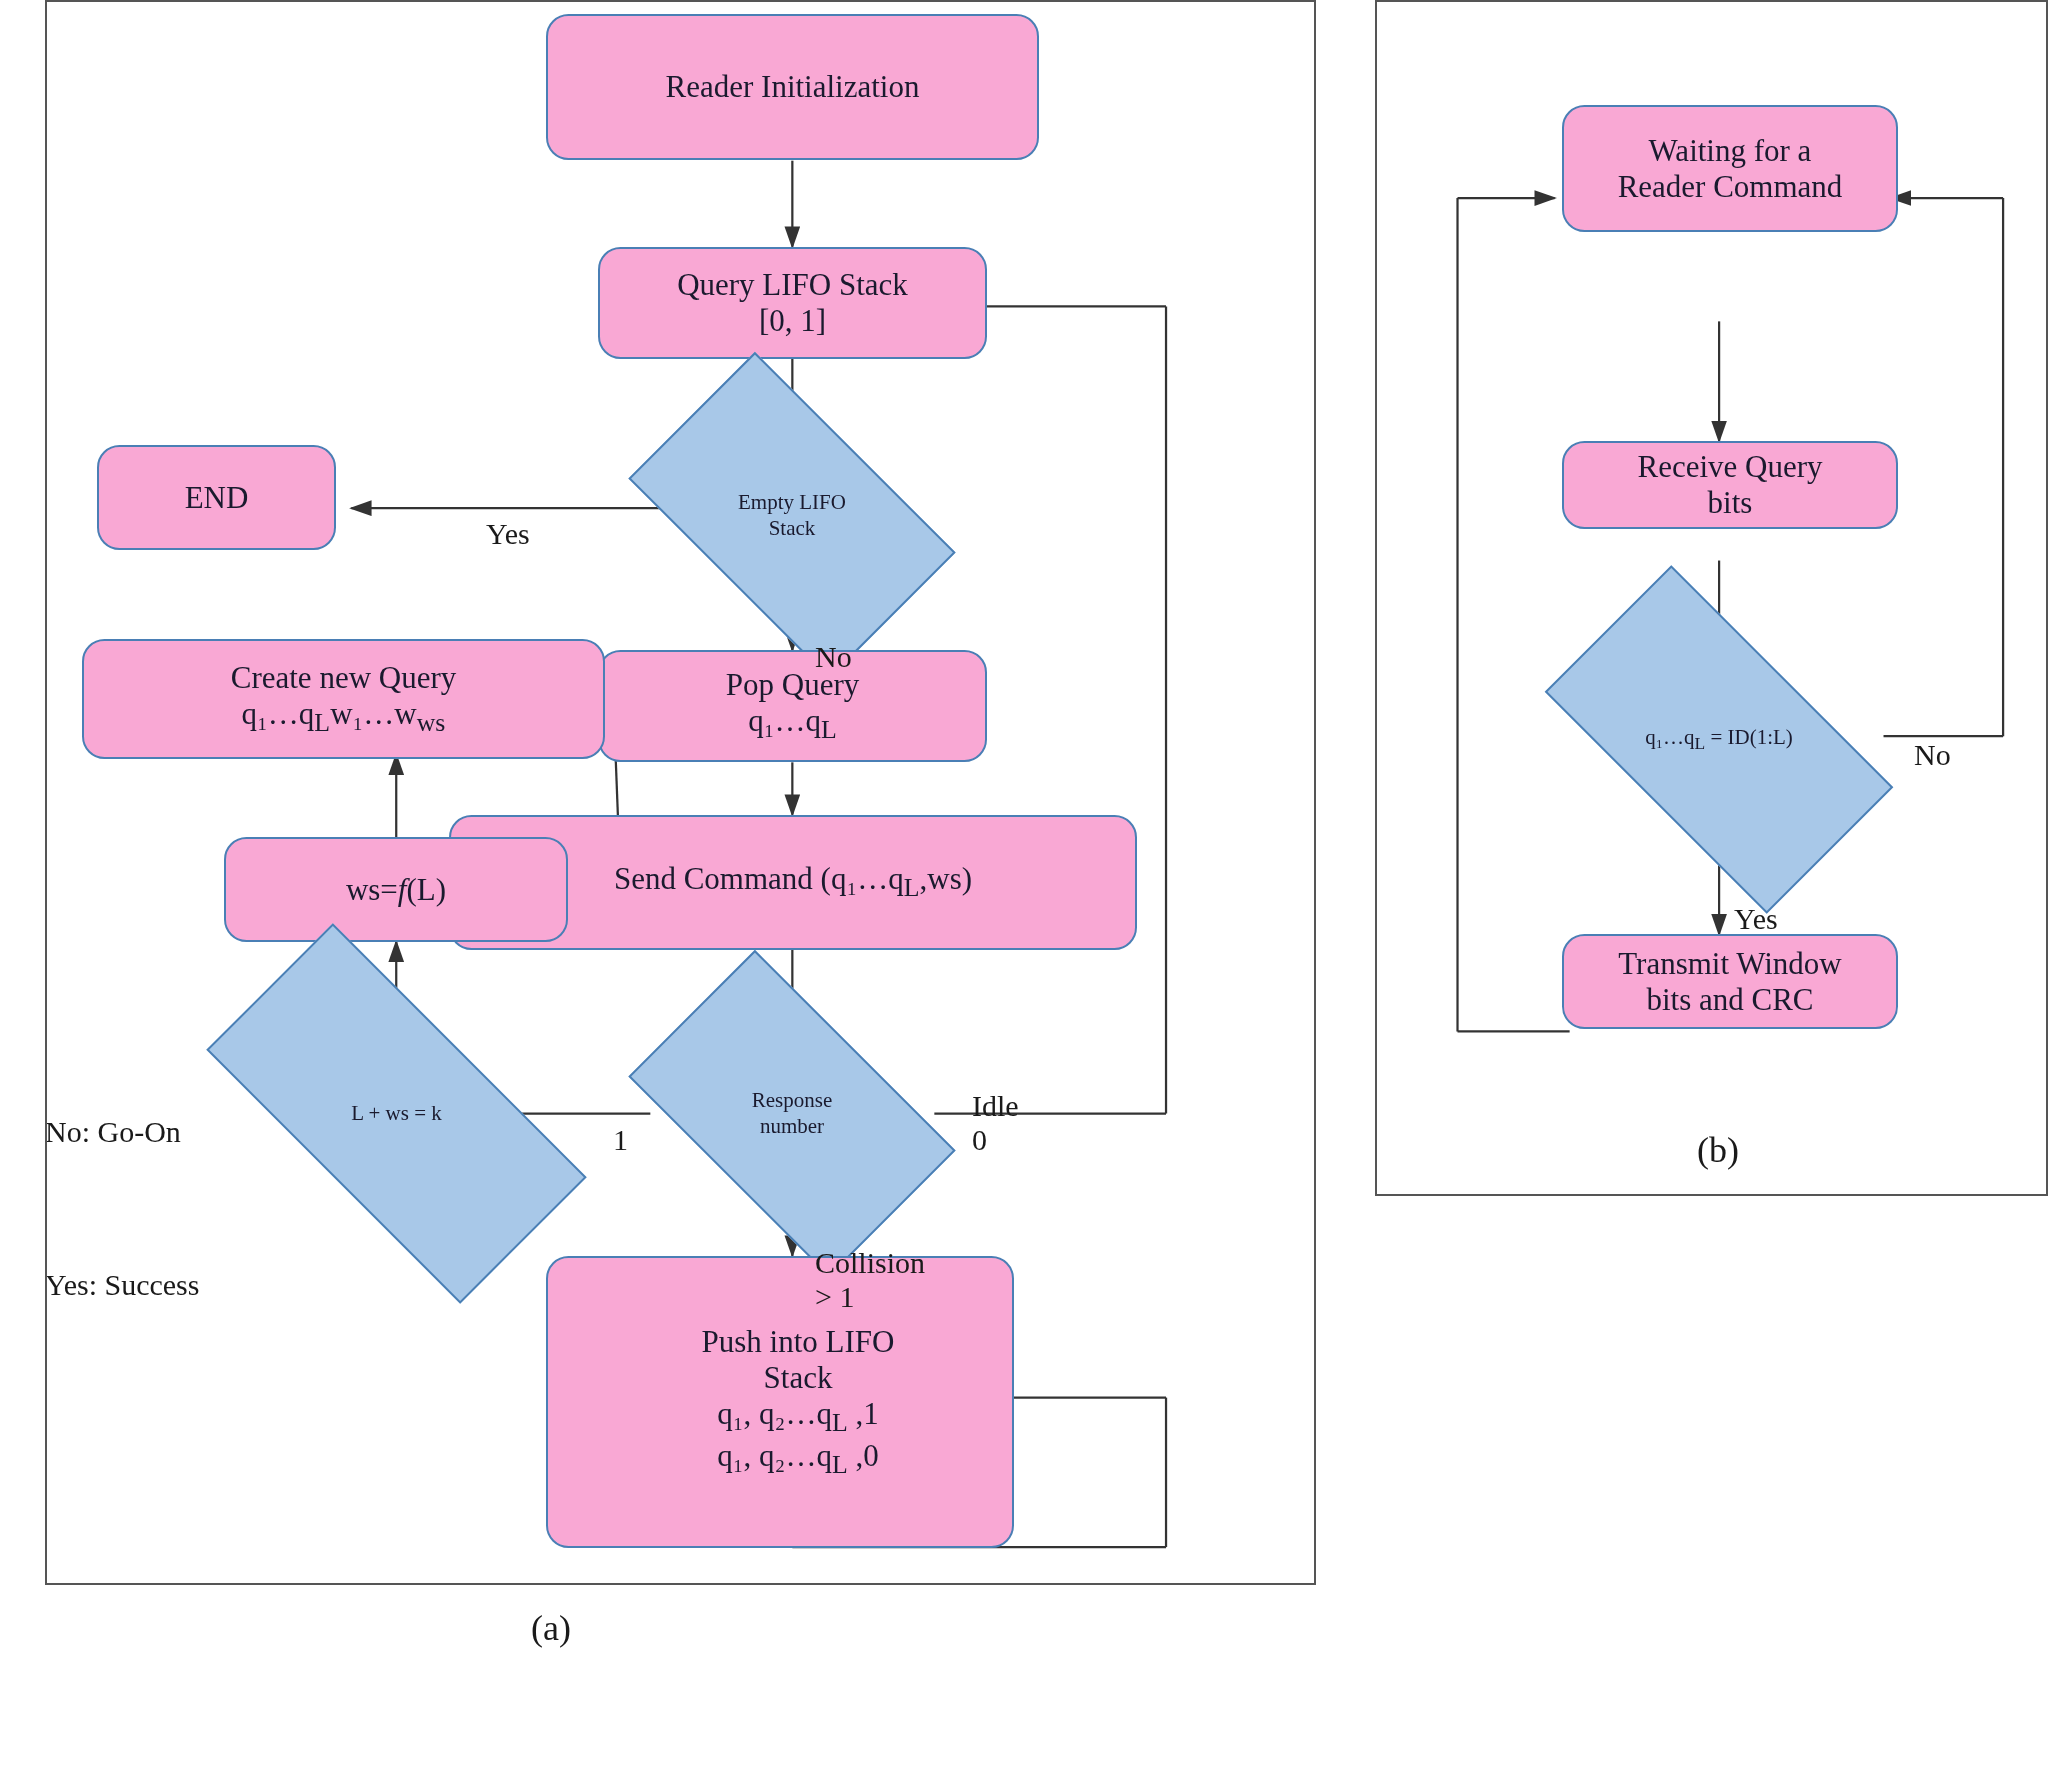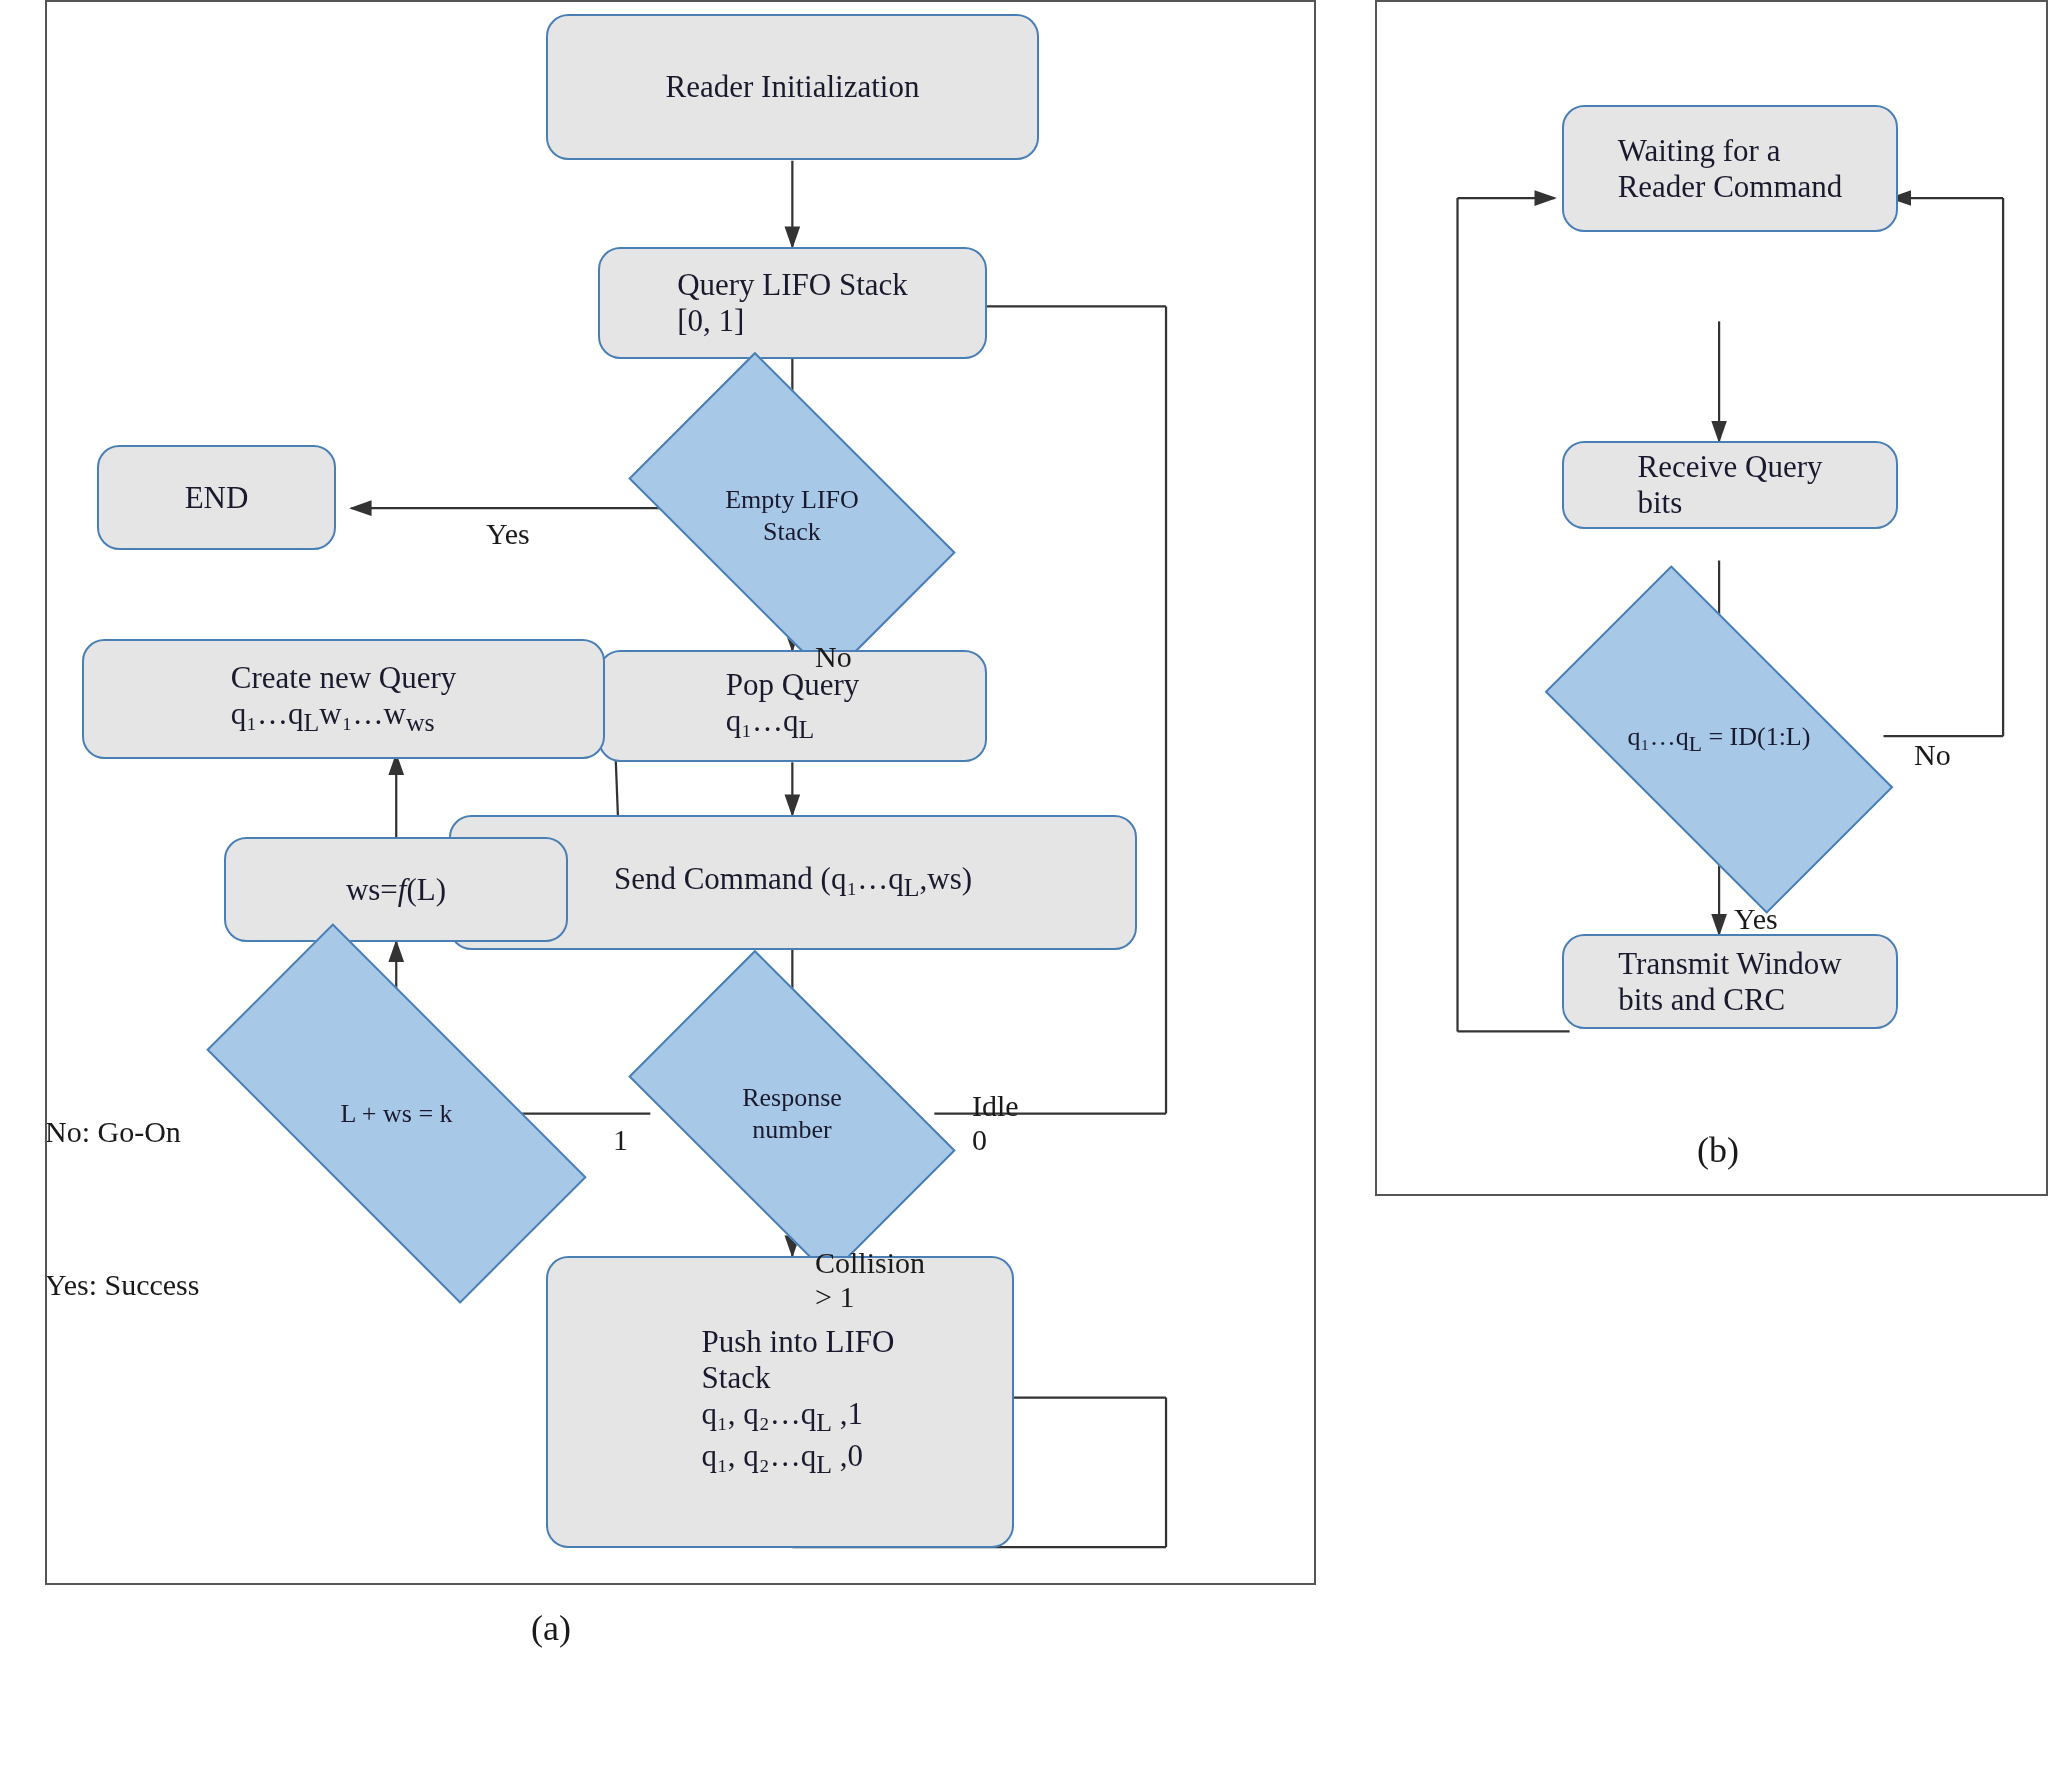--- a/index.html
+++ b/index.html
@@ -17,24 +17,24 @@
       width: 2066px;
       height: 1784px;
     }
 
     
     .node {
       position: absolute;
       display: flex;
       align-items: center;
       justify-content: center;
-      text-align: left;
+      text-align: center;
       font-size: 31px;
       color: #1a1a2e;
-      background: #e5e5e5;
+      background: #f9a8d4;
       border: 2.2px solid #4a7fb5;
     }
 
     .rounded-rect {
       border-radius: 22.4px;
     }
 
     .diamond-container {
       position: absolute;
       display: flex;
@@ -48,21 +48,21 @@
       background: #a8c8e8;
       border: 2.2px solid #4a7fb5;
       transform: rotate(45deg);
       position: absolute;
     }
 
     .diamond-text {
       position: relative;
       z-index: 2;
       text-align: center;
-      font-size: 26px;
+      font-size: 21px;
       color: #1a1a2e;
       line-height: 1.2;
     }
 
     
     .arrows-svg {
       position: absolute;
       top: 0;
       left: 0;
       width: 2066px;

